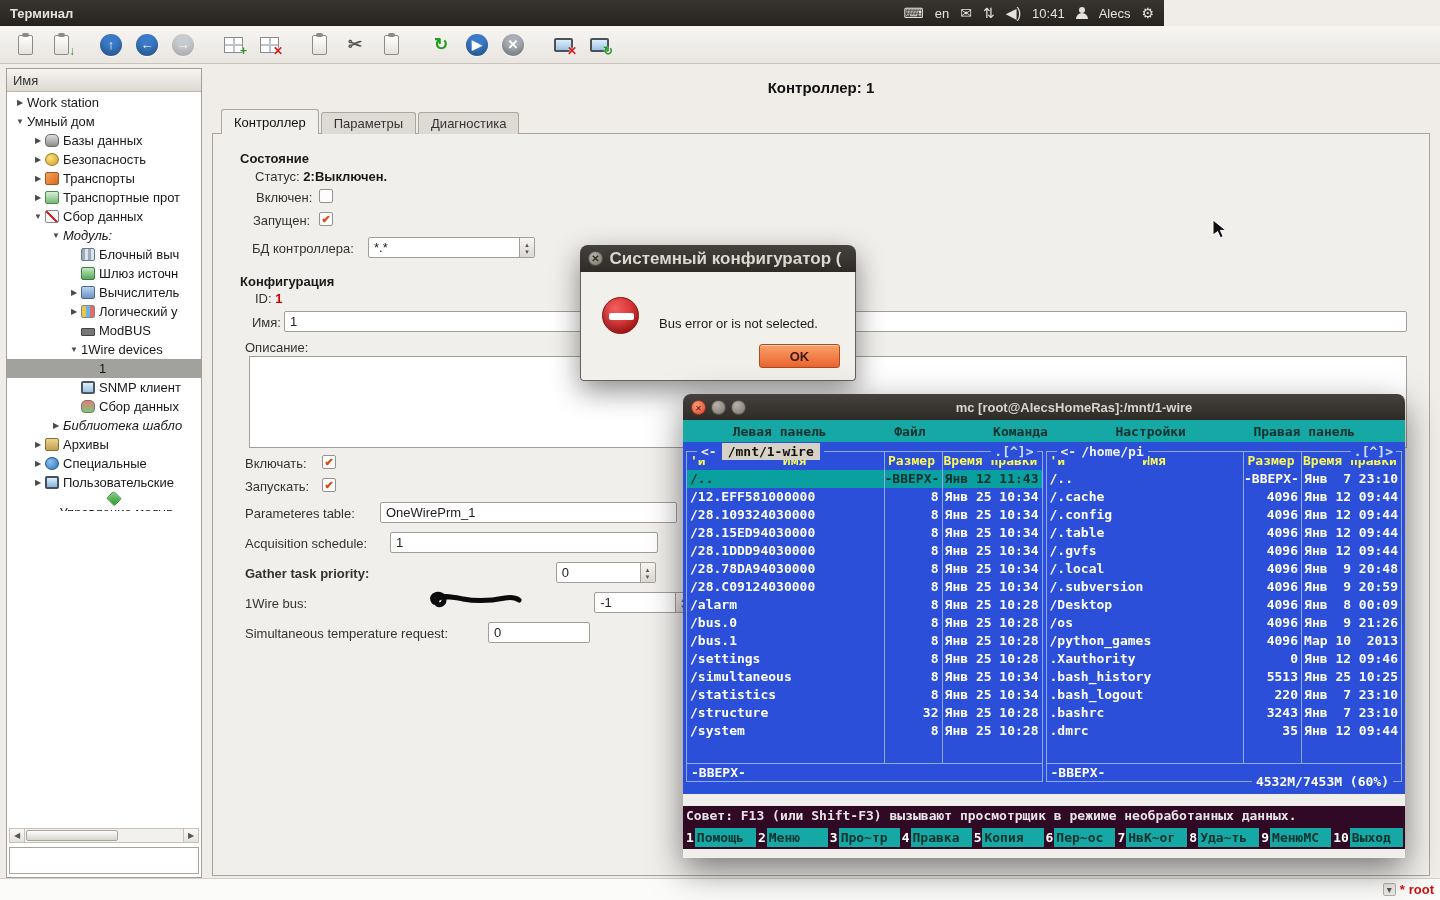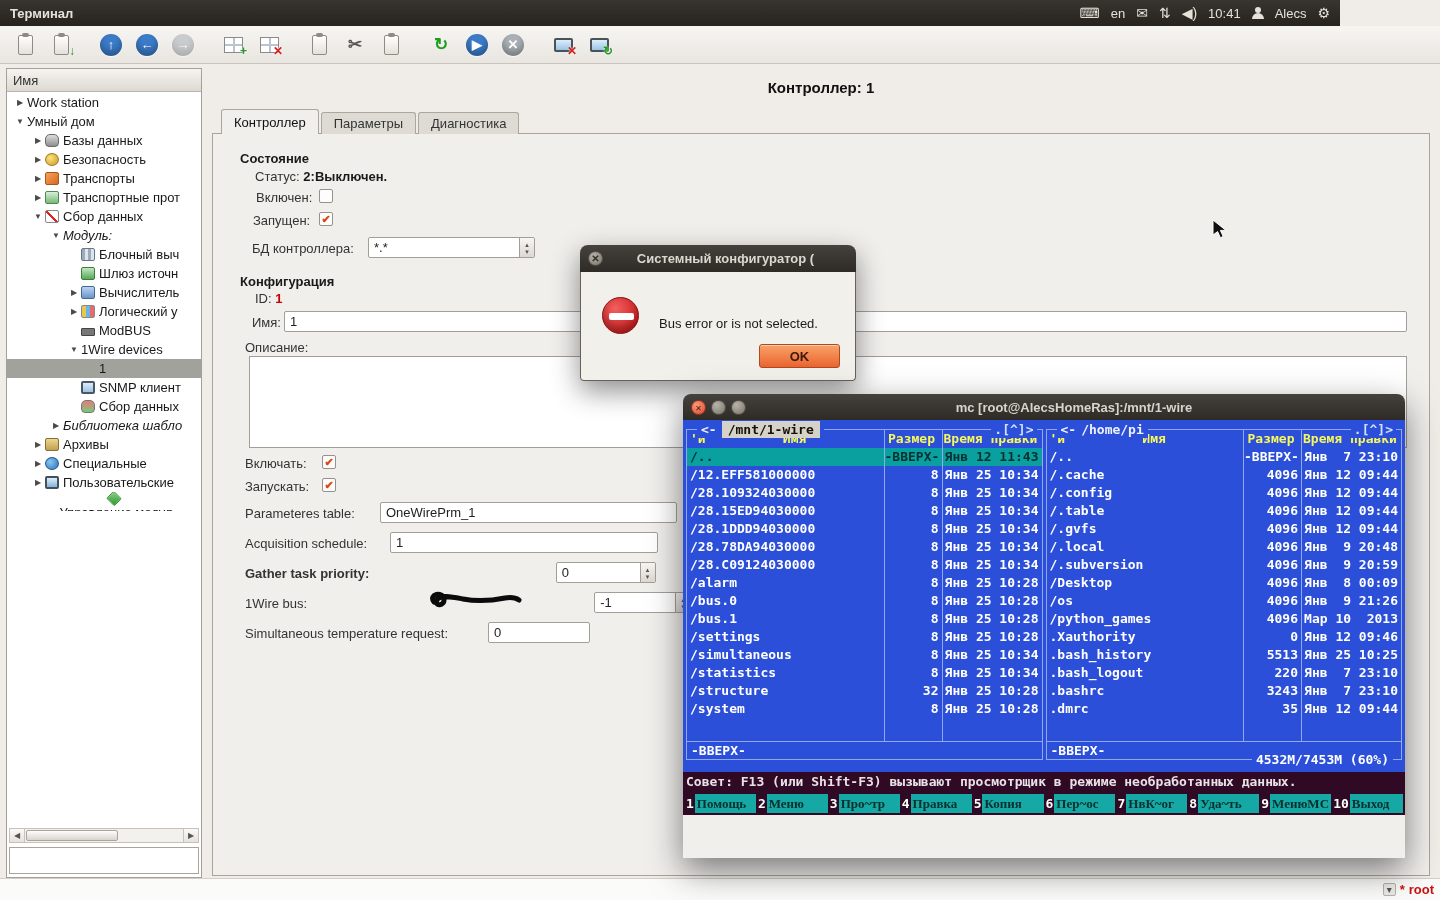--- a/index.html
+++ b/index.html
@@ -4,21 +4,21 @@
 <style>
   :root{
     --mcblue:#2b4fd8; --mcline:#8fa8f0; --mcyellow:#f8f85c; --mcteal:#16a8a4;
     --term:#300a24; --accent:#dd4814;
   }
   *{box-sizing:border-box; margin:0; padding:0;}
   html,body{width:1440px;height:900px;overflow:hidden;}
   body{font-family:"Liberation Sans", sans-serif; background:#f0ede9; position:relative; font-size:13px; color:#222;}
 
   
-  .topbar{position:absolute;left:0;top:0;width:1340px;height:26px;background:linear-gradient(#383531,#26231f);color:#e6e2da;display:flex;align-items:center;padding:0 10px;z-index:20;}
+  .topbar{position:absolute;left:0;top:0;width:1164px;height:26px;background:linear-gradient(#383531,#26231f);color:#e6e2da;display:flex;align-items:center;padding:0 10px;z-index:20;}
   .topbar .apptitle{font-weight:bold;}
   .topbar .spacer{flex:1;}
   .topbar .tright{display:flex;align-items:center;gap:11px;font-size:13px;}
   .topbar .g{font-size:14px;line-height:1;}
   .user-ic{width:12px;height:12px;position:relative;display:inline-block;}
   .user-ic::before{content:"";position:absolute;left:3px;top:0;width:6px;height:6px;border-radius:50%;background:#e6e2da;}
   .user-ic::after{content:"";position:absolute;left:0;top:6px;width:12px;height:6px;border-radius:6px 6px 0 0;background:#e6e2da;}
 
   
   .toolbar{position:absolute;left:0;top:26px;width:1440px;height:38px;background:linear-gradient(#f7f5f2,#e9e6e1);border-bottom:1px solid #c9c5bd;display:flex;align-items:center;padding:0 8px;z-index:5;}
@@ -85,21 +85,21 @@
   .spin{position:absolute;right:1px;top:1px;bottom:1px;width:15px;background:linear-gradient(#f8f6f3,#dcd8d2);border-left:1px solid #a39e96;display:flex;flex-direction:column;align-items:center;justify-content:center;color:#555;border-radius:0 2px 2px 0;}
   .spin::before{content:"▴";font-size:7px;line-height:7px;}
   .spin::after{content:"▾";font-size:7px;line-height:7px;}
   .cb{width:14px;height:14px;background:#fdfdfd;border:1px solid #96918a;border-radius:2px;display:inline-flex;align-items:center;justify-content:center;font-size:11px;font-weight:bold;color:var(--accent);}
   .cb.on::after{content:"✔";}
   .descarea{border:1px solid #a39e96;background:#fff;resize:none;font:13px "Liberation Sans",sans-serif;}
 
   
   .dialog{position:absolute;left:580px;top:245px;width:276px;height:136px;z-index:40;box-shadow:0 10px 28px rgba(0,0,0,.45);border-radius:8px 8px 4px 4px;}
   .dtitle{height:27px;background:linear-gradient(#45413c,#2e2b27);border-radius:8px 8px 0 0;display:flex;align-items:center;padding:0 8px;color:#dcd8d0;font-weight:bold;}
-  .dtitle .ttext{flex:1;text-align:center;font-size:13px;overflow:hidden;white-space:nowrap;}
+  .dtitle .ttext{flex:1;text-align:center;font-size:17px;overflow:hidden;white-space:nowrap;}
   .wcirc{width:15px;height:15px;border-radius:50%;background:radial-gradient(circle at 35% 30%,#b8b2a8,#7a756c);border:1px solid #55514a;display:flex;align-items:center;justify-content:center;font-size:10px;color:#2e2b27;flex:none;}
   .wcirc.close-o{background:radial-gradient(circle at 35% 30%,#f79a78,#dd4b32);border-color:#9c3420;color:#5c1408;}
   .dbody{height:109px;background:#f2f0eb;border:1px solid #66615a;border-top:none;border-radius:0 0 4px 4px;position:relative;}
   .err-ic{position:absolute;left:21px;top:25px;width:37px;height:37px;border-radius:50%;background:radial-gradient(circle at 35% 30%,#f25f5f,#c00d0d);border:1px solid #8a0a0a;box-shadow:inset 0 -6px 8px rgba(0,0,0,.25);}
   .err-ic::after{content:"";position:absolute;left:6px;top:15px;width:25px;height:7px;background:#fff;border-radius:2px;}
   .dmsg{position:absolute;left:78px;top:44px;color:#1a1a1a;}
   .okbtn{position:absolute;right:15px;bottom:12px;width:81px;height:24px;background:linear-gradient(#f9a268,#ea6430);border:1px solid #aa4a1e;border-radius:3px;display:flex;align-items:center;justify-content:center;font-weight:bold;color:#40180a;box-shadow:inset 0 1px 0 rgba(255,255,255,.45);}
 
   
   .mcwin{position:absolute;left:683px;top:394px;width:722px;height:464px;z-index:50;box-shadow:0 12px 34px rgba(0,0,0,.5);border-radius:8px 8px 0 0;overflow:hidden;font-family:"DejaVu Sans Mono",monospace;font-weight:bold;font-size:13px;}
@@ -116,28 +116,28 @@
   .mrow.fillr{flex:1;height:auto;}
   .mrow .c0{flex:1;padding-left:3px;white-space:pre;overflow:hidden;color:#fff;}
   .mrow .c1{width:58px;text-align:right;border-left:1px solid var(--mcline);padding-right:3px;white-space:pre;color:#fff;}
   .mrow .c2{width:100px;text-align:right;border-left:1px solid var(--mcline);padding-right:3px;white-space:pre;color:#fff;}
   .mrow.cur .c0,.mrow.cur .c1,.mrow.cur .c2{background:#0aa0a0;color:#04312f;}
   .mhead .c0{display:flex;color:var(--mcyellow);}
   .mhead .hn{flex:1;text-align:center;color:var(--mcyellow);}
   .mhead .c1,.mhead .c2{color:var(--mcyellow);text-align:center;}
   .pfoot{margin-top:auto;border-top:1px solid var(--mcline);height:18px;line-height:17px;padding-left:4px;color:#fff;flex:none;}
   .pdisk{position:absolute;bottom:-10px;right:8px;background:var(--mcblue);padding:0 4px;color:#fff;line-height:18px;}
-  .mchint{height:20px;background:var(--term);color:#e8e2e6;line-height:20px;padding:0 3px;white-space:nowrap;overflow:hidden;}
+  .mchint{height:20px;background:var(--term);color:#e8e2e6;line-height:20px;padding:0 3px;white-space:nowrap;overflow:hidden;margin-top:12px;}
   .mcprompt{height:21px;background:var(--term);color:#efe9ed;line-height:21px;padding:0 3px;position:relative;}
   .cursorblk{display:inline-block;width:8px;height:15px;background:#ddd5db;vertical-align:middle;margin-left:5px;}
   .mchist{position:absolute;right:5px;top:2px;color:#9fb4ff;}
   .fkeys{height:23px;background:var(--term);display:flex;align-items:center;padding:1px 2px;gap:1px;}
   .fkey{flex:1;display:flex;height:19px;line-height:19px;}
   .fkey .fn{color:#fff;padding:0 1px;}
-  .fkey .fl{flex:1;background:var(--mcteal);color:#06302e;padding-left:2px;overflow:hidden;white-space:nowrap;font-family:Liberation Serif, serif;}
+  .fkey .fl{flex:1;background:var(--mcteal);color:#06302e;padding-left:2px;overflow:hidden;white-space:nowrap;}
 
   
   .footerbar{position:absolute;left:0;bottom:0;width:1440px;height:22px;background:#fbfbfa;border-top:1px solid #d2cec8;z-index:6;display:flex;align-items:center;justify-content:flex-end;padding:0 6px;gap:4px;}
   .chevbox{font-size:10px;color:#555;border:1px solid #b5b0a8;background:#eceae6;padding:0 3px;border-radius:2px;}
   .rootlbl{color:#c11;font-weight:bold;}
 
   .scribble{position:absolute;left:424px;top:589px;z-index:12;}
   .cursor{position:absolute;left:1212px;top:219px;z-index:99;}
 </style>
 </head>
@@ -400,20 +400,27 @@
   </div>
 </div>
 
 <div class="mcwin">
   <div class="mctitle">
     <span class="wcirc close-o">✕</span>
     <span class="wcirc"></span>
     <span class="wcirc"></span>
     <span class="ttext">mc [root@AlecsHomeRas]:/mnt/1-wire</span>
   </div>
+  <div class="mcmenu" id="mcmenu">
+      <span class="mmenu-item">Левая панель</span>
+      <span class="mmenu-item">Файл</span>
+      <span class="mmenu-item">Команда</span>
+      <span class="mmenu-item">Настройки</span>
+      <span class="mmenu-item">Правая панель</span>
+    </div>
   <div class="mcpanels">
     <div class="mpanel">
       <span class="ptl">
           <span>&lt;-</span>
           <span class="ppath act">/mnt/1-wire</span>
         </span>
       <span class="pcorner">.[^]&gt;</span>
       <div class="mrow mhead">
         <span class="c0"><span>'и</span><span class="hn">Имя</span></span>
         <span class="c1">Размер</span>

